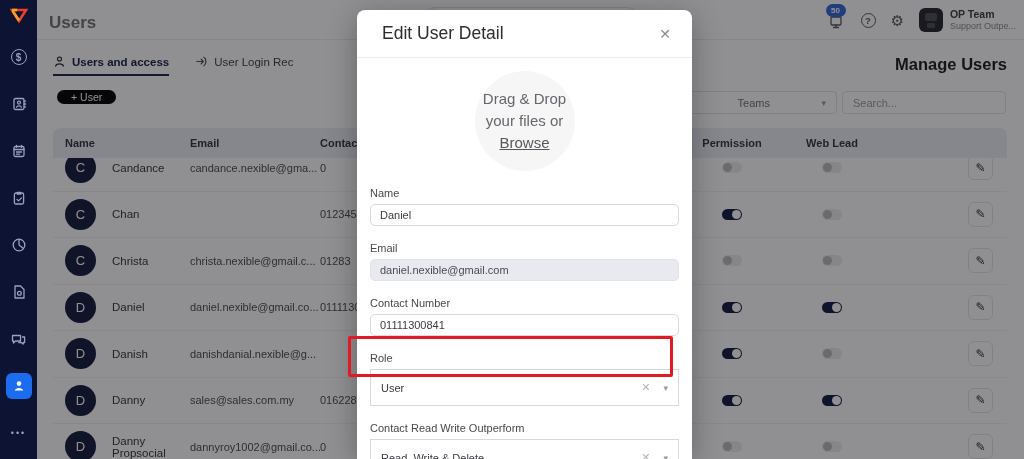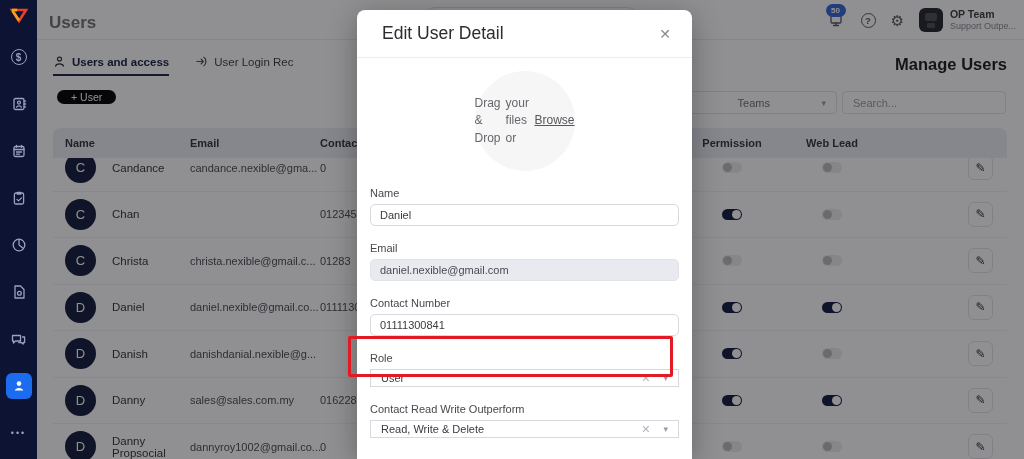--- a/index.html
+++ b/index.html
@@ -21,21 +21,21 @@
 
   
   .main { position:absolute; left:37px; top:0; width:987px; height:459px; background:#fff; }
   .topbar { position:absolute; left:0; top:0; width:987px; height:40px; background:#fff; border-bottom:1px solid #ececec; }
   .tb-title { position:absolute; left:12px; top:13px; font-size:17px; font-weight:bold; color:#737373; }
   .tb-search { position:absolute; left:385px; top:7px; width:218px; height:26px; border:1px solid #e2e2e6; border-radius:13px;
                background:#fff; display:flex; align-items:center; padding:0 12px; gap:8px; }
   .tb-search input { border:none; outline:none; flex:1; font-size:11.5px; color:#444; font-family:inherit; background:transparent; }
   .tb-search input::placeholder { color:#9a9aa2; }
   .tb-right { position:absolute; right:8px; top:0; height:40px; display:flex; align-items:center; gap:15px; }
-  .bell-wrap { position:relative; width:20px; height:20px; display:flex; align-items:center; justify-content:center; cursor:pointer;margin-left:20px; }
+  .bell-wrap { position:relative; width:20px; height:20px; display:flex; align-items:flex-end; justify-content:center; cursor:pointer;margin-left:20px; }
   .badge { position:absolute; top:-6px; left:0px; min-width:20px; height:13px; background:#3566d6; color:#fff;
            font-size:8px; font-weight:bold; border-radius:7px; display:flex; align-items:center; justify-content:center; padding:0 4px; }
   .help-icon { width:15px; height:15px; border:1.3px solid #55565c; border-radius:50%; color:#55565c;
                font-size:9.5px; font-weight:bold; display:flex; align-items:center; justify-content:center; cursor:pointer; }
   .gear-icon { font-size:15px; color:#55565c; cursor:pointer; line-height:1; }
   .userchip { display:flex; align-items:center; gap:7px; cursor:pointer; }
   .avatar-img { width:24px; height:24px; border-radius:6px; background:#23262b; position:relative; }
   .avatar-img::before { content:""; position:absolute; left:6px; top:5px; width:12px; height:8px; background:#4a4f55; border-radius:2px; }
   .avatar-img::after { content:""; position:absolute; left:8px; top:15px; width:8px; height:5px; background:#4a4f55; border-radius:1px; }
   .uc-name { font-size:10.5px; font-weight:bold; color:#3a3b40; line-height:1.25; }
@@ -84,27 +84,27 @@
   
   .overlay { position:absolute; left:37px; top:0; width:987px; height:459px; background:rgba(13,13,18,0.46); z-index:40; }
   .modal { position:absolute; left:345px; top:10px; width:335px; height:449px; background:#fff; border-radius:8px 8px 0 0;
            z-index:50; box-shadow:0 6px 30px rgba(0,0,0,0.3);margin-left:12px; }
   .m-head { height:48px; display:flex; align-items:center; justify-content:space-between; padding:0 21px 0 25px;
             border-bottom:1px solid #ececec; }
   .m-title { font-size:17.5px; font-weight:500; color:#2c2c31; }
   .m-close { font-size:14px; color:#8a8a90; cursor:pointer; }
   .m-body { padding:0 13px; }
   .dropzone { width:100px; height:100px; border-radius:50%; background:#f6f6f7; margin:13px auto 2px; cursor:pointer;
-              display:flex; align-items:center; font-size:12px; color:#66666c; line-height:1.45; }
+              display:flex; flex-direction:column; align-items:center; justify-content:center; font-size:15px; color:#66666c; line-height:1.45; }
   .browse { text-decoration:underline; color:#56565c; cursor:pointer; }
   .f-label { font-size:11px; color:#48484e; margin:16px 0 5px; }
   .f-input { width:100%; height:22px; border:1px solid #d8d8de; border-radius:5px; padding:0 9px;
              font-size:11px; color:#3a3a40; font-family:inherit; outline:none; background:#fff; }
   .f-input.disabled { background:#e9e9f0; border-color:#e2e2ea; color:#4a4a52; }
-  .f-select { width:100%; height:18px; border:1px solid #d8d8de; border-radius:0; padding:0 10px;
+  .f-select { width:100%; height:37px; border:1px solid #d8d8de; border-radius:0; padding:0 10px;
               display:flex; align-items:center; cursor:pointer; background:#fff; }
   .f-select .val { flex:1; font-size:11px; color:#3a3a40; }
   .sel-clear { font-size:11px; color:#b3b3ba; margin-right:13px; cursor:pointer; }
 
   
   .red-box { position:absolute; left:348px; top:336px; width:325px; height:41px; border:3px solid #e21a23;
              border-radius:2px; z-index:60; pointer-events:none; }
 
   svg { display:block; }
 </style>

